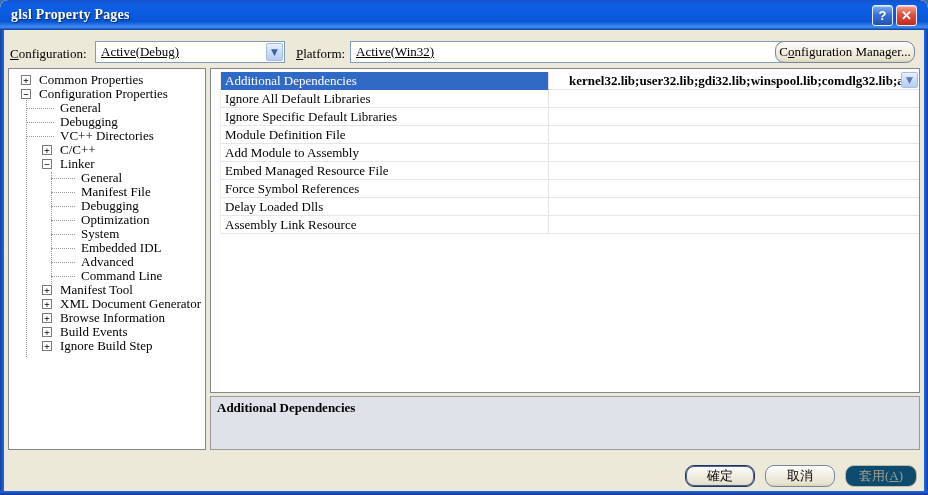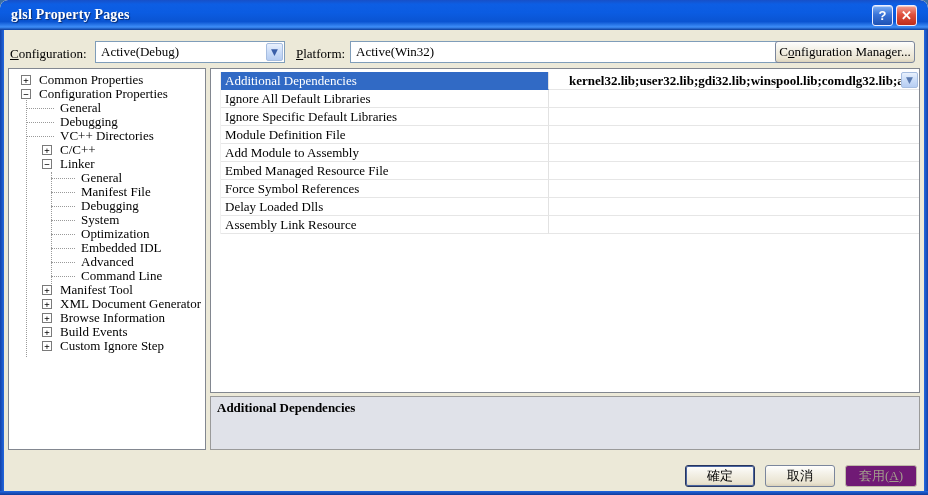--- a/index.html
+++ b/index.html
@@ -30,34 +30,34 @@
   .frame-l,.frame-r { position:absolute; top:30px; bottom:0; width:4px; background:linear-gradient(90deg,#1342A8,#2268E0); }
   .frame-l { left:0; } .frame-r { right:0; background:linear-gradient(90deg,#2268E0,#1342A8); }
   .frame-b { position:absolute; left:0; bottom:0; height:4px; width:928px; background:linear-gradient(180deg,#2268E0,#0F3A9A); }
 
   
   .lbl { position:absolute; height:16px; }
   .lbl u { text-decoration:underline; }
   .combo {
     position:absolute; height:22px; background:#fff; border:1px solid #7F9DB9;
   }
-  .combo .cval { position:absolute; left:5px; top:2px; right:20px; white-space:nowrap; overflow:hidden; }
+  .combo .cval { position:absolute; left:5px; top:2px; right:20px; white-space:nowrap; overflow:hidden;text-decoration:underline; }
   .drop-btn {
     position:absolute; right:1px; top:1px; bottom:1px; width:17px; border:1px solid #A6BDE0; border-radius:2px;
     background:linear-gradient(180deg,#E9F1FD 0%,#CBDDF8 50%,#B6CDF2 100%);
     text-align:center; line-height:17px; font-size:9px; color:#3A5FA8; font-family:"DejaVu Sans",sans-serif;
   }
   .xp-btn {
-    position:absolute; height:22px; border:1px solid #7B869C; border-radius:3px;
+    position:absolute; height:22px; border:1px solid #7B869C; border-radius:9px;
     background:linear-gradient(180deg,#FEFEFD 0%,#F3F0E6 40%,#E9E3D0 85%,#DAD1BA 100%);
     text-align:center; font-size:13px; line-height:19px; color:#000; cursor:default;
   }
   .xp-btn u { text-decoration:underline; }
   .xp-btn.default { border-color:#26355E; box-shadow:0 0 0 1px #49639E inset; }
-  .xp-btn.disabled { border-color:#C0BAA9; color:#A29D8C; background:#701a75; box-shadow:none; }
+  .xp-btn.disabled { border-color:#C0BAA9; color:#A29D8C; background:#0c4a6e; box-shadow:none; }
 
   
   .tree-panel {
     position:absolute; left:8px; top:68px; width:198px; height:382px;
     background:#fff; border:1px solid #828790; overflow:hidden; padding-top:4px;
   }
   .tree-row { position:relative; height:14px; display:flex; align-items:center; white-space:nowrap; }
   .expand {
     width:10px; height:10px; border:1px solid #7A7A7A; background:#fff; flex:none;
     font:9px/8px "DejaVu Sans Mono",monospace; text-align:center; color:#000; z-index:2;
@@ -173,28 +173,28 @@
       <div class="tree-row lvl2">
         <span class="connector"></span>
         <span class="tlabel">Manifest File</span>
       </div>
       <div class="tree-row lvl2">
         <span class="connector"></span>
         <span class="tlabel">Debugging</span>
       </div>
       <div class="tree-row lvl2">
         <span class="connector"></span>
+        <span class="tlabel">Optimization</span>
+      </div>
+      <div class="tree-row lvl2">
+        <span class="connector"></span>
         <span class="tlabel">System</span>
       </div>
       <div class="tree-row lvl2">
         <span class="connector"></span>
-        <span class="tlabel">Optimization</span>
-      </div>
-      <div class="tree-row lvl2">
-        <span class="connector"></span>
         <span class="tlabel">Embedded IDL</span>
       </div>
       <div class="tree-row lvl2">
         <span class="connector"></span>
         <span class="tlabel">Advanced</span>
       </div>
       <div class="tree-row lvl2">
         <span class="connector"></span>
         <span class="tlabel">Command Line</span>
       </div>
@@ -209,21 +209,21 @@
       <div class="tree-row lvl1">
         <span class="expand">+</span>
         <span class="tlabel">Browse Information</span>
       </div>
       <div class="tree-row lvl1">
         <span class="expand">+</span>
         <span class="tlabel">Build Events</span>
       </div>
       <div class="tree-row lvl1">
         <span class="expand">+</span>
-        <span class="tlabel">Custom Ignore Step</span>
+        <span class="tlabel">Ignore Build Step</span>
       </div>
     </div>
 
   <div class="grid-panel">
       <div class="grid-row sel">
         <div class="gstrip"></div>
         <div class="gname">Additional Dependencies</div>
         <div class="gval">kernel32.lib;user32.lib;gdi32.lib;winspool.lib;comdlg32.lib;a<span class="cell-drop">▼</span></div>
       </div>
       <div class="grid-row">

